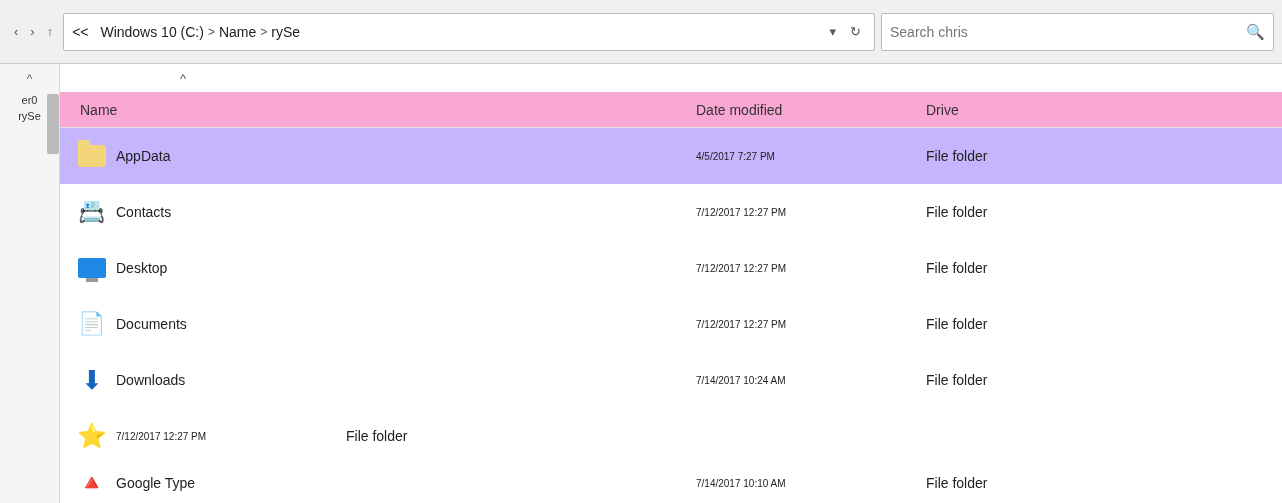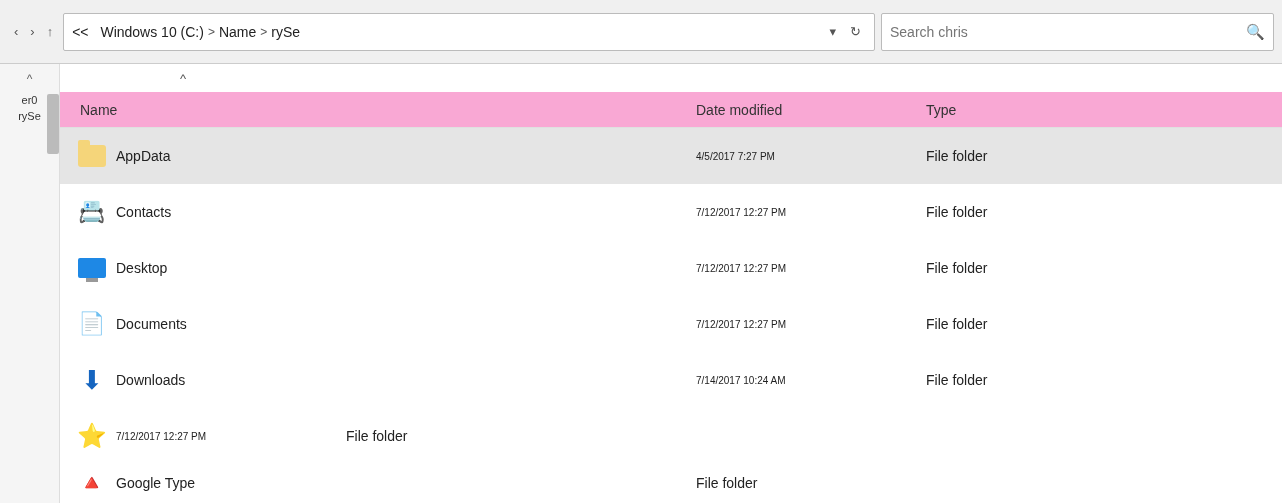--- a/index.html
+++ b/index.html
@@ -211,21 +211,21 @@
     .file-row {
       display: flex;
       align-items: center;
       height: 56px;
       padding-left: 16px;
       border-bottom: none;
       cursor: default;
     }
 
     .file-row.selected {
-      background: #e5e5e5;
+      background: #c4b5fd;
     }
 
     .file-icon {
       width: 32px;
       height: 32px;
       margin-right: 8px;
       display: flex;
       align-items: center;
       justify-content: center;
       flex-shrink: 0;
@@ -363,21 +363,21 @@
 
   <div class="file-list-area">
 
     <div class="sort-row">
       <span class="sort-arrow">^</span>
     </div>
 
     <div class="col-headers">
       <div class="col-name">Name</div>
       <div class="col-date">Date modified</div>
-      <div class="col-type">Type</div>
+      <div class="col-type">Drive</div>
     </div>
 
     <div class="file-rows" id="file-rows">
     <div class="file-row selected">
       <div class="file-icon">
         <div class="icon-folder-plain"></div>
       </div>
       <div class="file-name-cell">AppData</div>
       <div class="file-date-cell">4/5/2017 7:27 PM</div>
       <div class="file-type-cell">File folder</div>
@@ -419,17 +419,18 @@
         <span class="icon-favorites">⭐</span>
       </div>
       <div class="file-date-cell">7/12/2017 12:27 PM</div>
       <div class="file-type-cell">File folder</div>
     </div>
         <div class="file-row partial">
       <div class="file-icon">
         <span class="icon-googledrive">🔺</span>
       </div>
       <div class="file-name-cell">Google Type</div>
+      <div class="file-date-cell">7/14/2017 10:10 AM</div>
       <div class="file-type-cell">File folder</div>
     </div>
       </div>
   </div>
 </div>
 
 </body></html>

